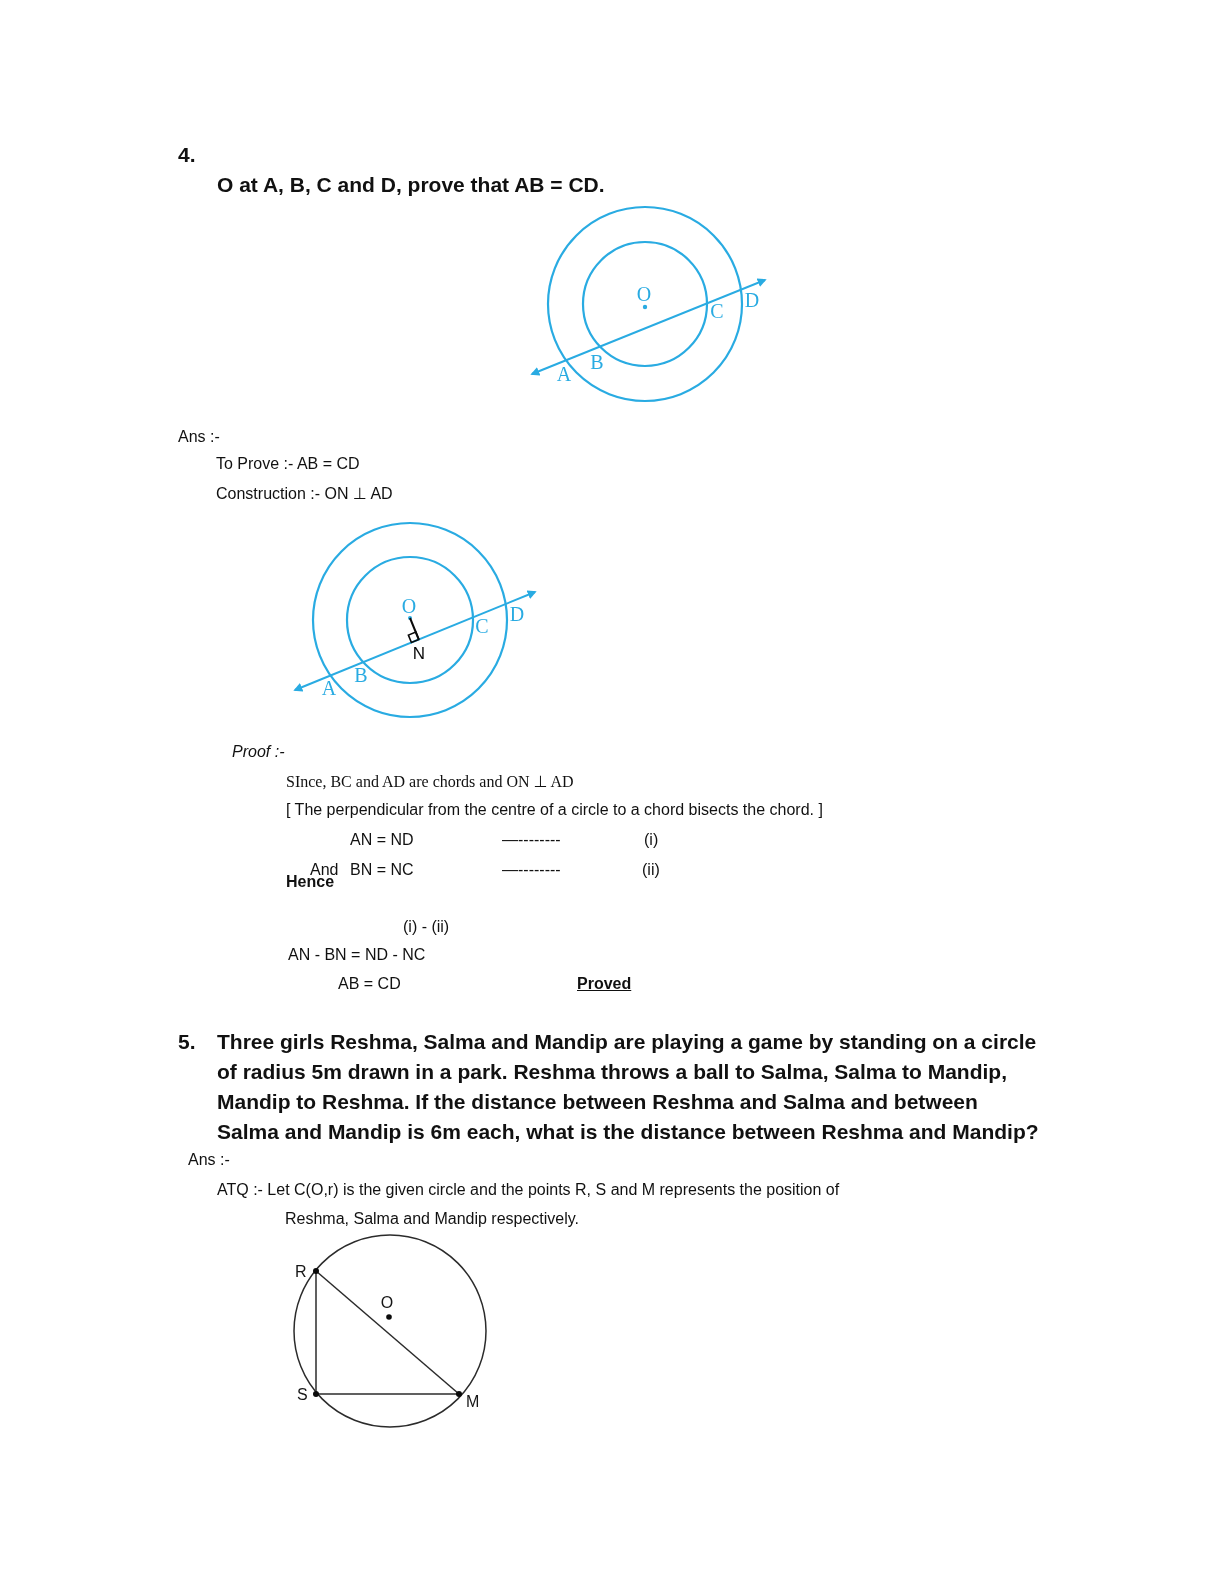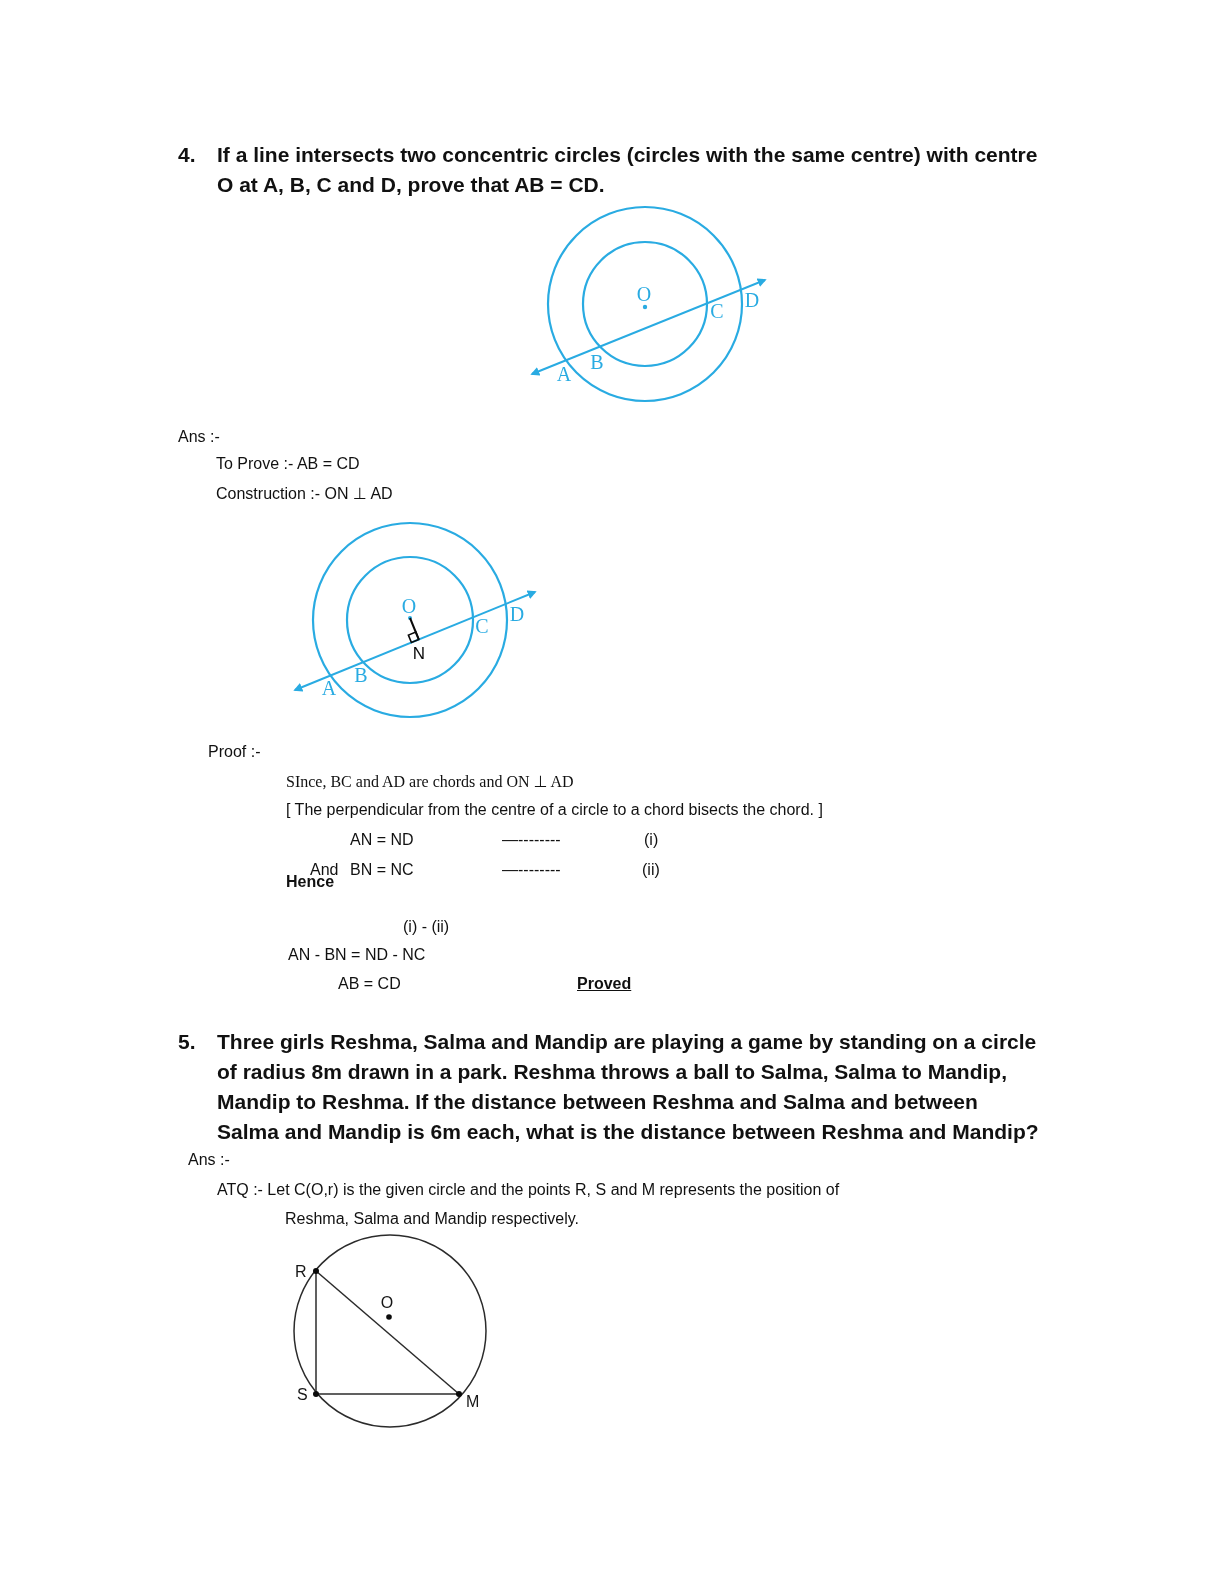--- a/index.html
+++ b/index.html
@@ -48,21 +48,20 @@
     font-size:17px;
     fill:#0b0b0b;
   }
 </style>
 </head>
 <body>
 
 <div class="page">
 
   <div class="t q" style="left:178px;top:140px;">4.</div>
-  <div class="t q" style="left:217px;top:140px;">If a line intersects two concentric circles (circles with the same centre) with centre</div>
   <div class="t q" style="left:217px;top:170px;">O at A, B, C and D, prove that AB = CD.</div>
 
   <svg style="left:520px;top:200px;" width="260" height="210" viewBox="0 0 260 210">
     <defs>
       <marker id="ah1" viewBox="0 0 10 10" refX="8" refY="5" markerWidth="9" markerHeight="9" orient="auto-start-reverse" markerUnits="userSpaceOnUse">
         <path d="M0,0 L10,5 L0,10 z" fill="#29ABE2"></path>
       </marker>
     </defs>
     <circle cx="125" cy="104" r="97" fill="none" stroke="#29ABE2" stroke-width="2.2"></circle>
     <circle cx="125" cy="104" r="62" fill="none" stroke="#29ABE2" stroke-width="2.2"></circle>
@@ -92,21 +91,21 @@
     <line x1="125" y1="100" x2="133.8" y2="121.5" stroke="#0b0b0b" stroke-width="2"></line>
     <path d="M133.8,121.5 L126.4,124.5 L123.4,117.1 L130.8,114.1 Z" fill="none" stroke="#0b0b0b" stroke-width="1.6"></path>
     <text class="lblSerif" x="124" y="95" text-anchor="middle">O</text>
     <text class="lblN" x="134" y="141" text-anchor="middle">N</text>
     <text class="lblSerif" x="44" y="177" text-anchor="middle">A</text>
     <text class="lblSerif" x="76" y="164" text-anchor="middle">B</text>
     <text class="lblSerif" x="197" y="115" text-anchor="middle">C</text>
     <text class="lblSerif" x="232" y="103" text-anchor="middle">D</text>
   </svg>
 
-  <div class="t" style="left:208px;top:737px;">Proof :-</div>
+  <div class="t" style="left:232px;top:737px;font-style:italic;">Proof :-</div>
   <div class="t" style="left:286px;top:767px;font-family:Liberation Serif, serif;">SInce, BC and AD are chords and ON ⊥ AD</div>
   <div class="t" style="left:286px;top:795px;">[ The perpendicular from the centre of a circle to a chord bisects the chord. ]</div>
 
   <div>
     <span class="t" style="left:286px;top:867px;font-weight:bold;">Hence</span>
     <span class="t" style="left:350px;top:825px;">AN = ND</span>
     <span class="t" style="left:502px;top:825px;">—--------</span>
     <span class="t" style="left:644px;top:825px;">(i)</span>
   </div>
   <div>
@@ -116,21 +115,21 @@
     <span class="t" style="left:642px;top:855px;">(ii)</span>
   </div>
 
   <div class="t" style="left:360px;top:912px;margin-left:43px;">(i) - (ii)</div>
   <div class="t" style="left:288px;top:940px;">AN - BN = ND - NC</div>
   <div class="t" style="left:338px;top:969px;">AB = CD</div>
   <div class="t proved" style="left:577px;top:969px;">Proved</div>
 
   <div class="t q" style="left:178px;top:1027px;">5.</div>
   <div class="t q" style="left:217px;top:1027px;">Three girls Reshma, Salma and Mandip are playing a game by standing on a circle</div>
-  <div class="t q" style="left:217px;top:1057px;">of radius 8m drawn in a park. Reshma throws a ball to Salma, Salma to Mandip,</div>
+  <div class="t q" style="left:217px;top:1057px;">of radius 5m drawn in a park. Reshma throws a ball to Salma, Salma to Mandip,</div>
   <div class="t q" style="left:217px;top:1087px;">Mandip to Reshma. If the distance between Reshma and Salma and between</div>
   <div class="t q" style="left:217px;top:1117px;">Salma and Mandip is 6m each, what is the distance between Reshma and Mandip?</div>
 
   <div class="t" style="left:188px;top:1145px;">Ans :-</div>
   <div class="t" style="left:217px;top:1175px;">ATQ :- Let C(O,r) is the given circle and the points R, S and M represents the position of</div>
   <div class="t" style="left:285px;top:1204px;text-align:center;">Reshma, Salma and Mandip respectively.</div>
 
   <svg style="left:285px;top:1233px;" width="215" height="200" viewBox="0 0 215 200">
     <circle cx="105" cy="98" r="96" fill="none" stroke="#2b2b2b" stroke-width="1.5"></circle>
     <line x1="31" y1="38" x2="31" y2="161" stroke="#2b2b2b" stroke-width="1.5"></line>

